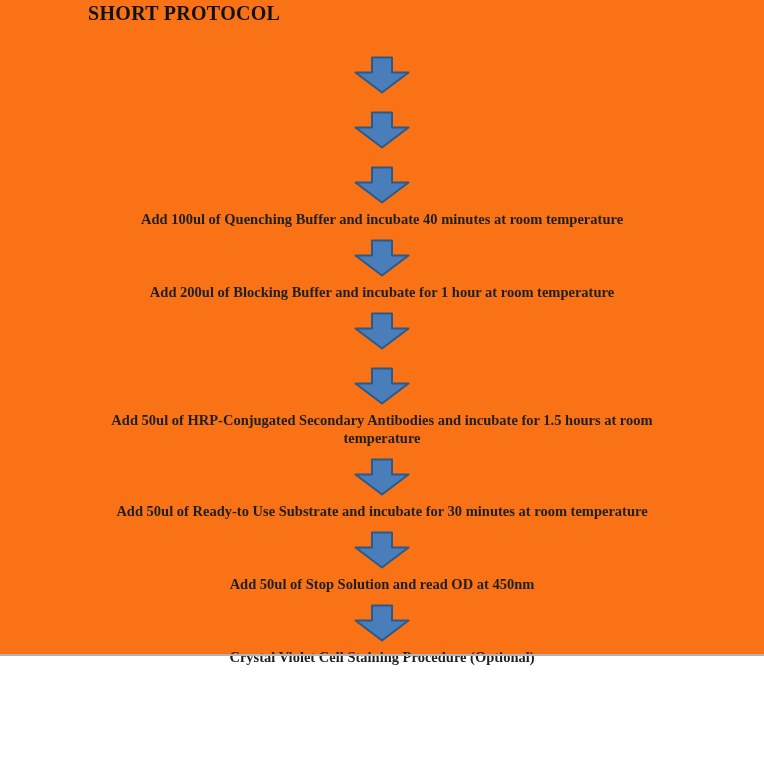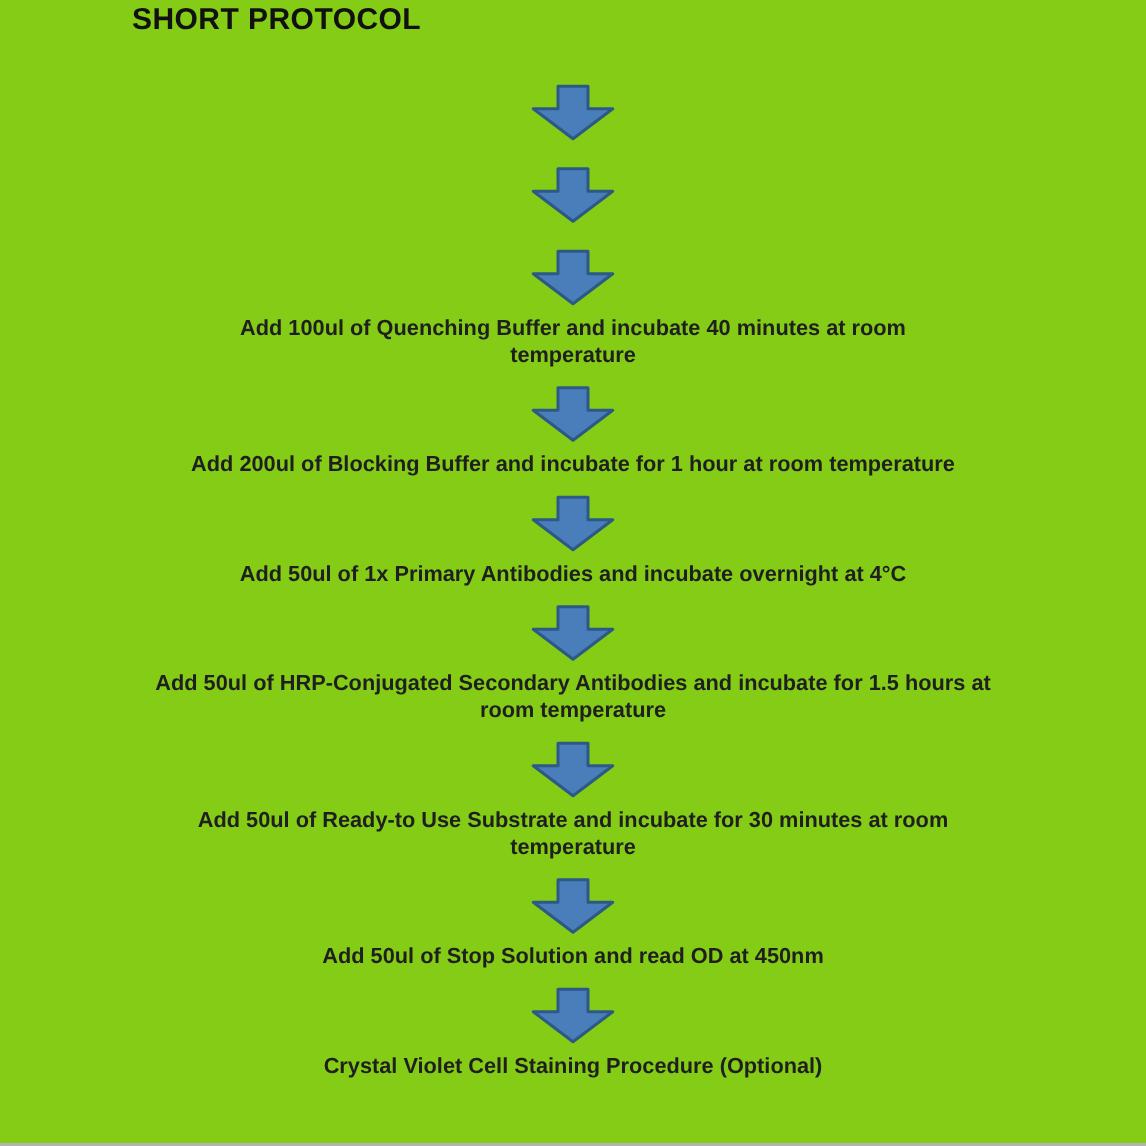--- a/index.html
+++ b/index.html
@@ -15,22 +15,23 @@
     padding: 0;
     background: #ffffff;
     width: 764px;
     height: 764px;
     overflow: hidden;
     font-family: "Liberation Sans", sans-serif;
   }
   .page {
     position: relative;
     width: 764px;
-    height: 764px;
-    background: #84cc16;
+    height: 656px;
+    background: #f97316;
+    font-family: Liberation Serif, serif;
   }
   .title {
     position: absolute;
     left: 88px;
     top: 2px;
     font-size: 20px;
     font-weight: bold;
     letter-spacing: 0.3px;
     color: var(--title);
     white-space: nowrap;
@@ -121,21 +122,20 @@
       </div>
 
     <div class="step">Add 200ul of Blocking Buffer and incubate for 1 hour at room temperature</div>
 
     <div class="arrow-wrap">
         <svg width="56" height="38" viewBox="0 0 56 38">
           <polygon class="arrow-shape" points="18,1.5 38,1.5 38,16.5 54.5,16.5 28,36.5 1.5,16.5 18,16.5"></polygon>
         </svg>
       </div>
 
-    <div class="step">Add 50ul of 1x Primary Antibodies and incubate overnight at 4°C</div>
 
     <div class="arrow-wrap">
         <svg width="56" height="38" viewBox="0 0 56 38">
           <polygon class="arrow-shape" points="18,1.5 38,1.5 38,16.5 54.5,16.5 28,36.5 1.5,16.5 18,16.5"></polygon>
         </svg>
       </div>
 
     <div class="step w560">Add 50ul of HRP-Conjugated Secondary Antibodies and incubate for 1.5 hours at room temperature</div>
 
     <div class="arrow-wrap">

